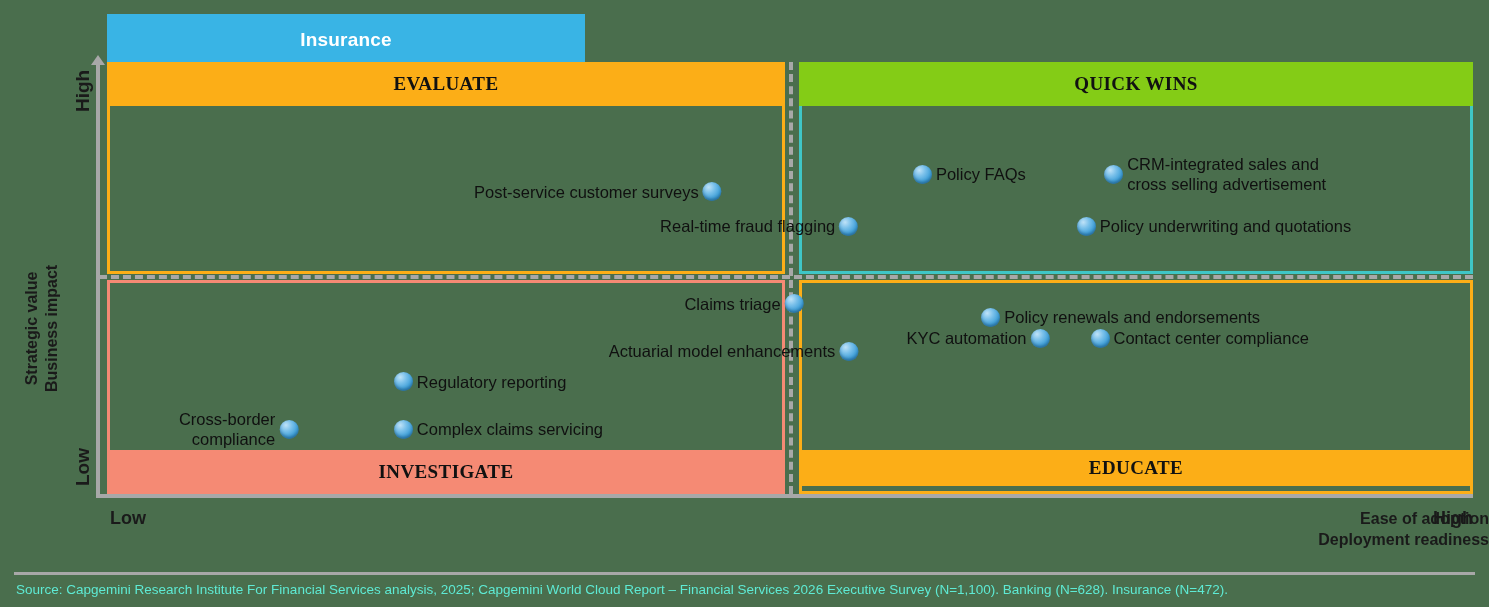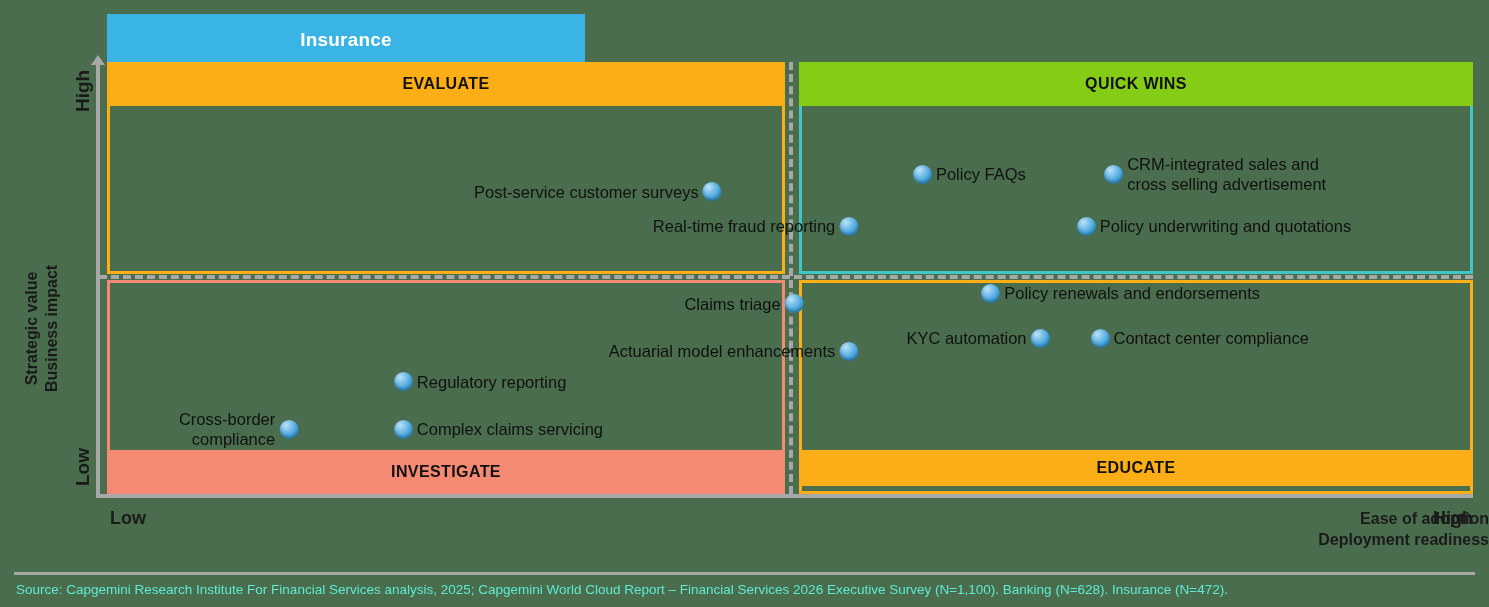--- a/index.html
+++ b/index.html
@@ -150,24 +150,25 @@
     height: 214px;
     border: 3px solid #fcae17;
   }
 
   
   .band {
     position: absolute;
     display: flex;
     align-items: center;
     justify-content: center;
-    font-size: 16px;
+    font-size: 19px;
     font-weight: 700;
     letter-spacing: .4px;
     color: #111;
+    font-family: Liberation Serif, serif;
   }
   .band-eval {
     left: 107px; top: 62px;
     width: 678px; height: 44px;
     background: #fcae17;
   }
   .band-quick {
     left: 799px; top: 62px;
     width: 674px; height: 44px;
     background: #84cc16;
@@ -287,21 +288,21 @@
   <div class="divider-v"></div>
   <div class="divider-h"></div>
 
   <div id="points-layer">
       <div class="pt trail-dot align-r" style="left: 721.7px; top: 191.6px; transform: translate(-100%, -50%);">
         <span class="dot"></span>
         <span class="lbl">Post-service customer surveys</span>
       </div>
       <div class="pt trail-dot align-r" style="left: 858.3px; top: 226.16px; transform: translate(-100%, -50%);">
         <span class="dot"></span>
-        <span class="lbl">Real-time fraud reporting</span>
+        <span class="lbl">Real-time fraud flagging</span>
       </div>
       <div class="pt lead-dot" style="left: 912.94px; top: 174.32px; transform: translate(0px, -50%);">
         <span class="dot"></span>
         <span class="lbl">Policy FAQs</span>
       </div>
       <div class="pt lead-dot" style="left: 1104.18px; top: 174.32px; transform: translate(0px, -50%);">
         <span class="dot"></span>
         <span class="lbl">CRM-integrated sales and
 cross selling advertisement</span>
       </div>
@@ -323,21 +324,21 @@
       </div>
       <div class="pt trail-dot align-r" style="left: 298.24px; top: 429.2px; transform: translate(-100%, -50%);">
         <span class="dot"></span>
         <span class="lbl">Cross-border
 compliance</span>
       </div>
       <div class="pt lead-dot" style="left: 393.86px; top: 429.2px; transform: translate(0px, -50%);">
         <span class="dot"></span>
         <span class="lbl">Complex claims servicing</span>
       </div>
-      <div class="pt lead-dot" style="left: 981.24px; top: 293px; transform: translate(0px, -50%);">
+      <div class="pt lead-dot" style="left: 981.24px; top: 317px; transform: translate(0px, -50%);">
         <span class="dot"></span>
         <span class="lbl">Policy renewals and endorsements</span>
       </div>
       <div class="pt trail-dot align-r" style="left: 1049.54px; top: 338.48px; transform: translate(-100%, -50%);">
         <span class="dot"></span>
         <span class="lbl">KYC automation</span>
       </div>
       <div class="pt lead-dot" style="left: 1090.52px; top: 338.48px; transform: translate(0px, -50%);">
         <span class="dot"></span>
         <span class="lbl">Contact center compliance</span>

